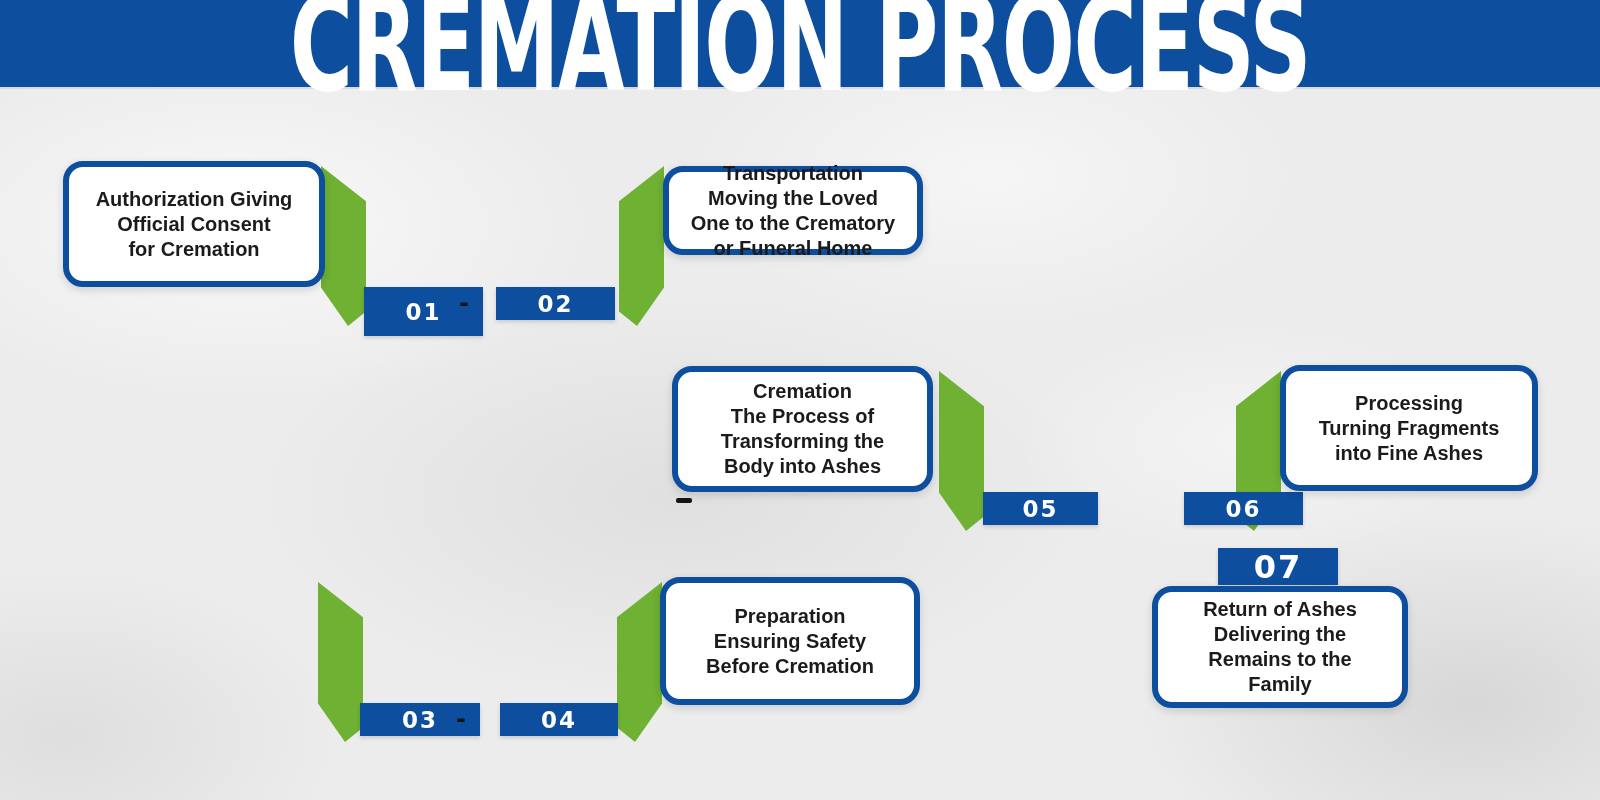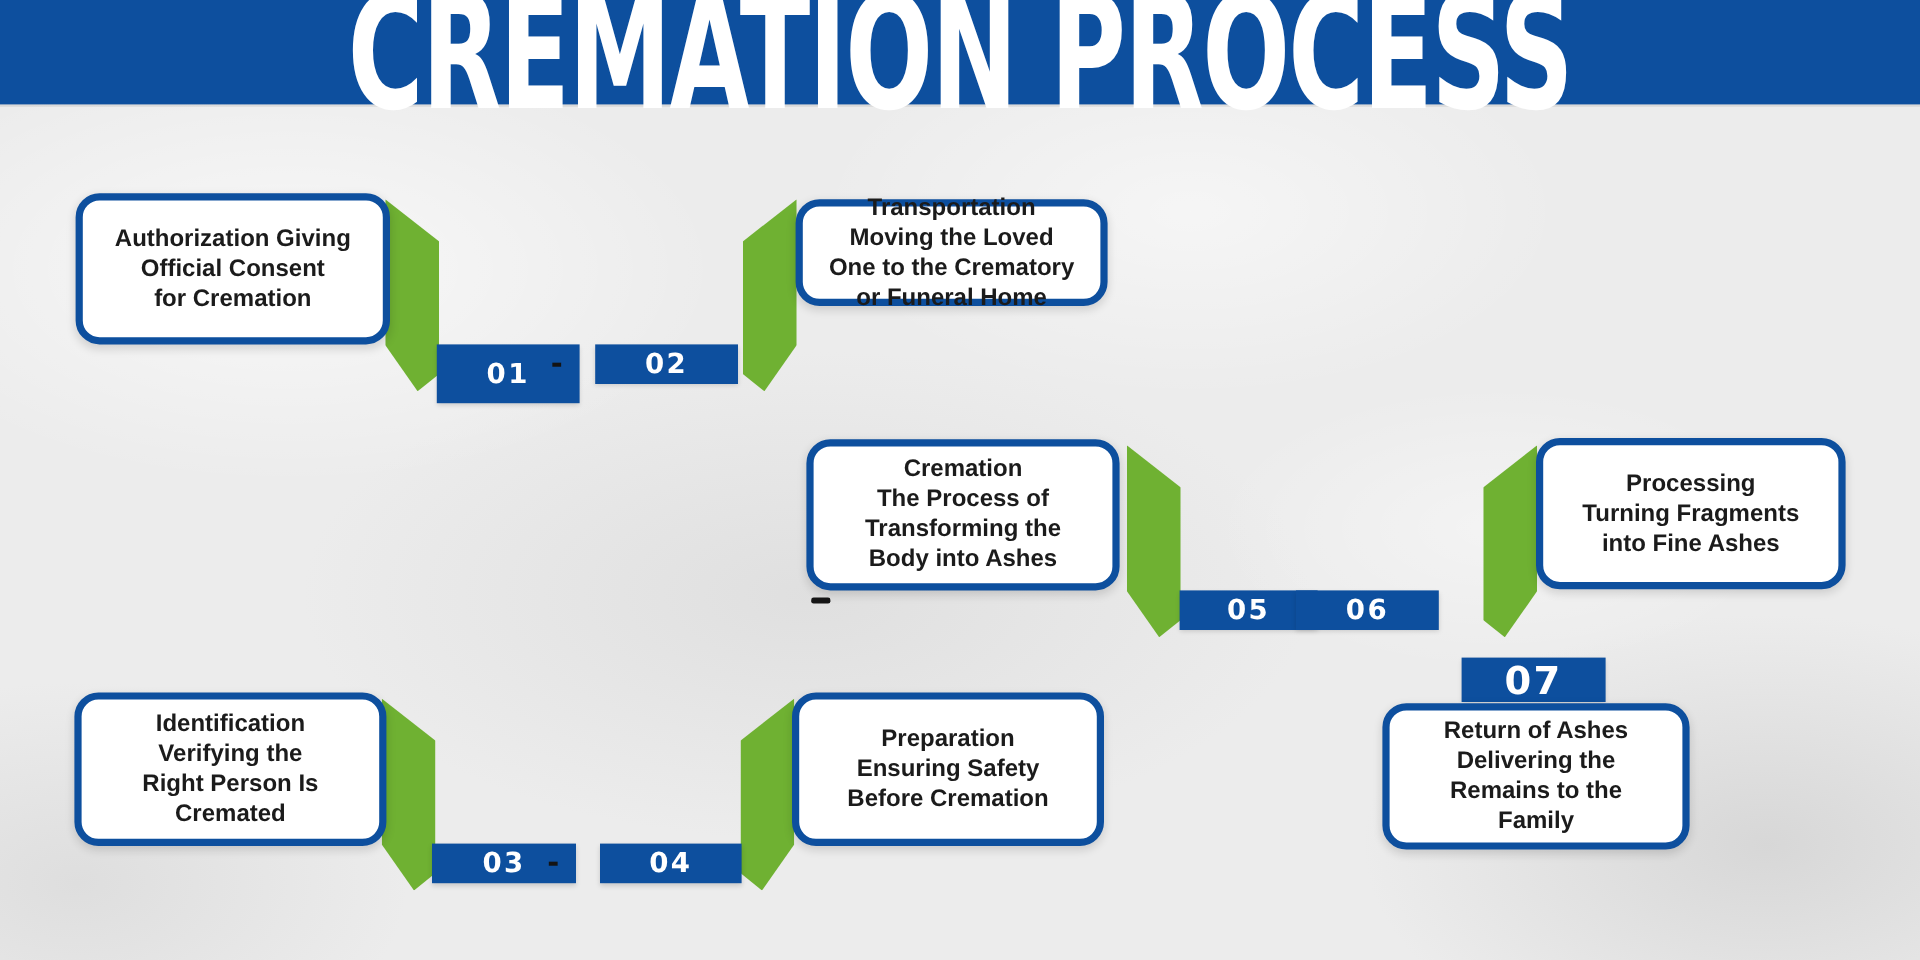--- a/index.html
+++ b/index.html
@@ -132,37 +132,31 @@
     <div class="txt">Cremation
 The Process of
 Transforming the
 Body into Ashes</div>
   </div>
   <div class="stray-dash" style="left:676px;top:498px"></div>
   <div class="badge" style="left:983px;top:492px;width:115px;height:33px">
     <span>05</span>
   </div>
 
-  <div class="badge" style="left:1080px;top:492px;width:119px;height:33px">
+  <div class="badge" style="left:1184px;top:492px;width:119px;height:33px">
     <span>06</span>
   </div>
   <div class="green att-left" style="left:1236px;top:371px;width:45px;height:160px"></div>
   <div class="card" style="left:1280px;top:365px;width:258px;height:126px">
     <div class="txt">Processing
 Turning Fragments
 into Fine Ashes</div>
   </div>
 
   <div class="green att-right" style="left:318px;top:582px;width:45px;height:160px"></div>
-  <div class="card" style="left:62px;top:577px;width:260px;height:128px">
-    <div class="txt">Identification
-Verifying the
-Right Person Is
-Cremated</div>
-  </div>
   <div class="badge" style="left:360px;top:703px;width:120px;height:33px">
     <span>03</span>
     <span class="dash">-</span>
   </div>
 
   <div class="badge" style="left:500px;top:703px;width:118px;height:33px">
     <span>04</span>
   </div>
   <div class="green att-left" style="left:617px;top:582px;width:45px;height:160px"></div>
   <div class="card" style="left:660px;top:577px;width:260px;height:128px">

